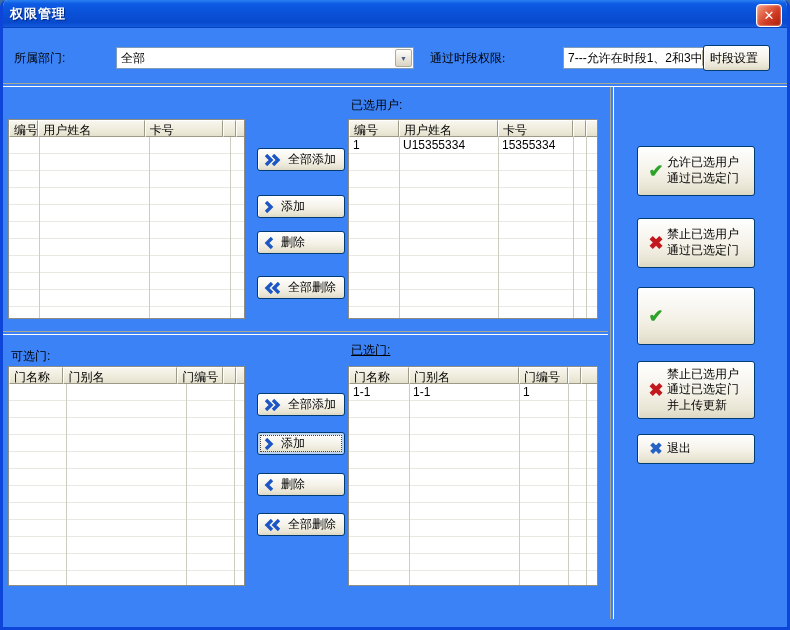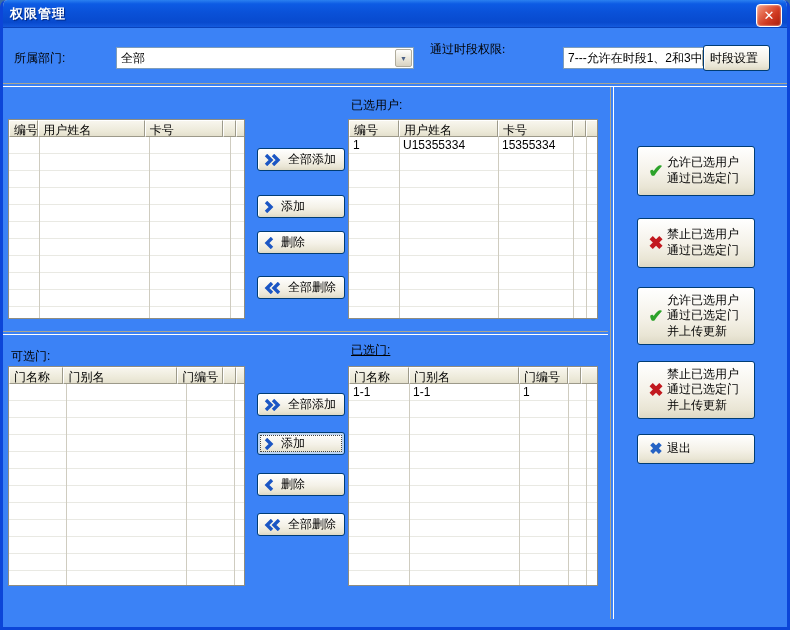--- a/index.html
+++ b/index.html
@@ -82,21 +82,21 @@
   <div class="client">
 
     <span class="lbl" style="left:11px;top:22px;">所属部门:</span>
     <div class="combo" style="left:85px;top:19px;width:298px;">
       <span class="combo-text">全部</span>
       <span class="combo-btn">
         <span>▼</span>
       </span>
     </div>
 
-    <span class="lbl" style="left:427px;top:13px;font-family:Liberation Serif, serif;">通过时段权限:</span>
+    <span class="lbl" style="left:427px;top:22px;font-family:Liberation Serif, serif;">通过时段权限:</span>
     <div class="combo" style="left:532px;top:19px;width:158px;">
       <span class="combo-text">7---允许在时段1、2和3中通过</span>
       <span class="combo-btn">
         <span>▼</span>
       </span>
     </div>
 
     <button class="btn" style="left:700px;top:17px;width:67px;height:26px;">
       <span>时段设置</span>
     </button>
@@ -238,21 +238,20 @@
     <button class="btn action-btn" style="top:118px;height:50px;">
       <span class="action-icon green">✔</span>
       <span class="action-text">允许已选用户通过已选定门</span>
     </button>
     <button class="btn action-btn" style="top:190px;height:50px;">
       <span class="action-icon red">✖</span>
       <span class="action-text">禁止已选用户通过已选定门</span>
     </button>
     <button class="btn action-btn" style="top:259px;height:58px;">
       <span class="action-icon green">✔</span>
-      <span class="action-text">允许已选用户通过已选定门 并上传更新</span>
     </button>
     <button class="btn action-btn" style="top:333px;height:58px;">
       <span class="action-icon red">✖</span>
       <span class="action-text">禁止已选用户通过已选定门并上传更新</span>
     </button>
     <button class="btn action-btn" style="top:406px;height:30px;">
       <span class="action-icon blue">✖</span>
       <span class="action-text">退出</span>
     </button>
 

